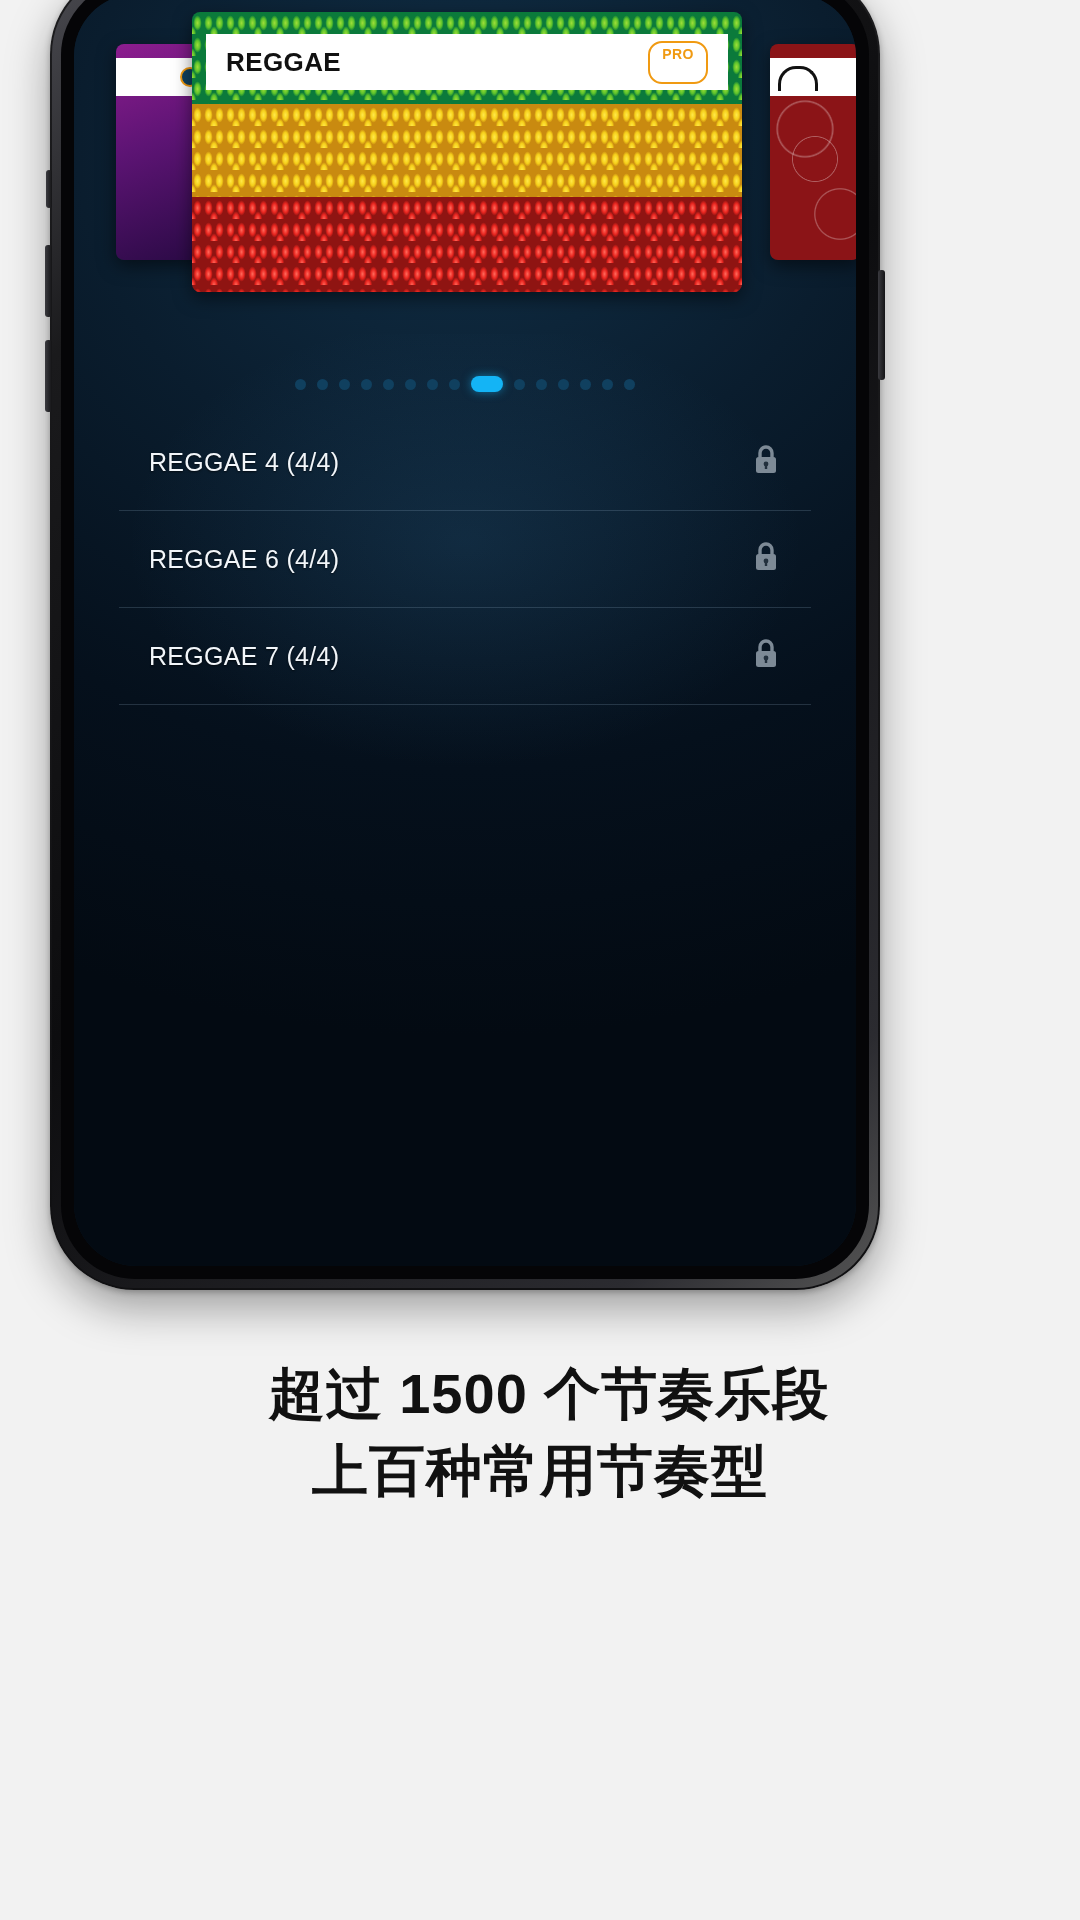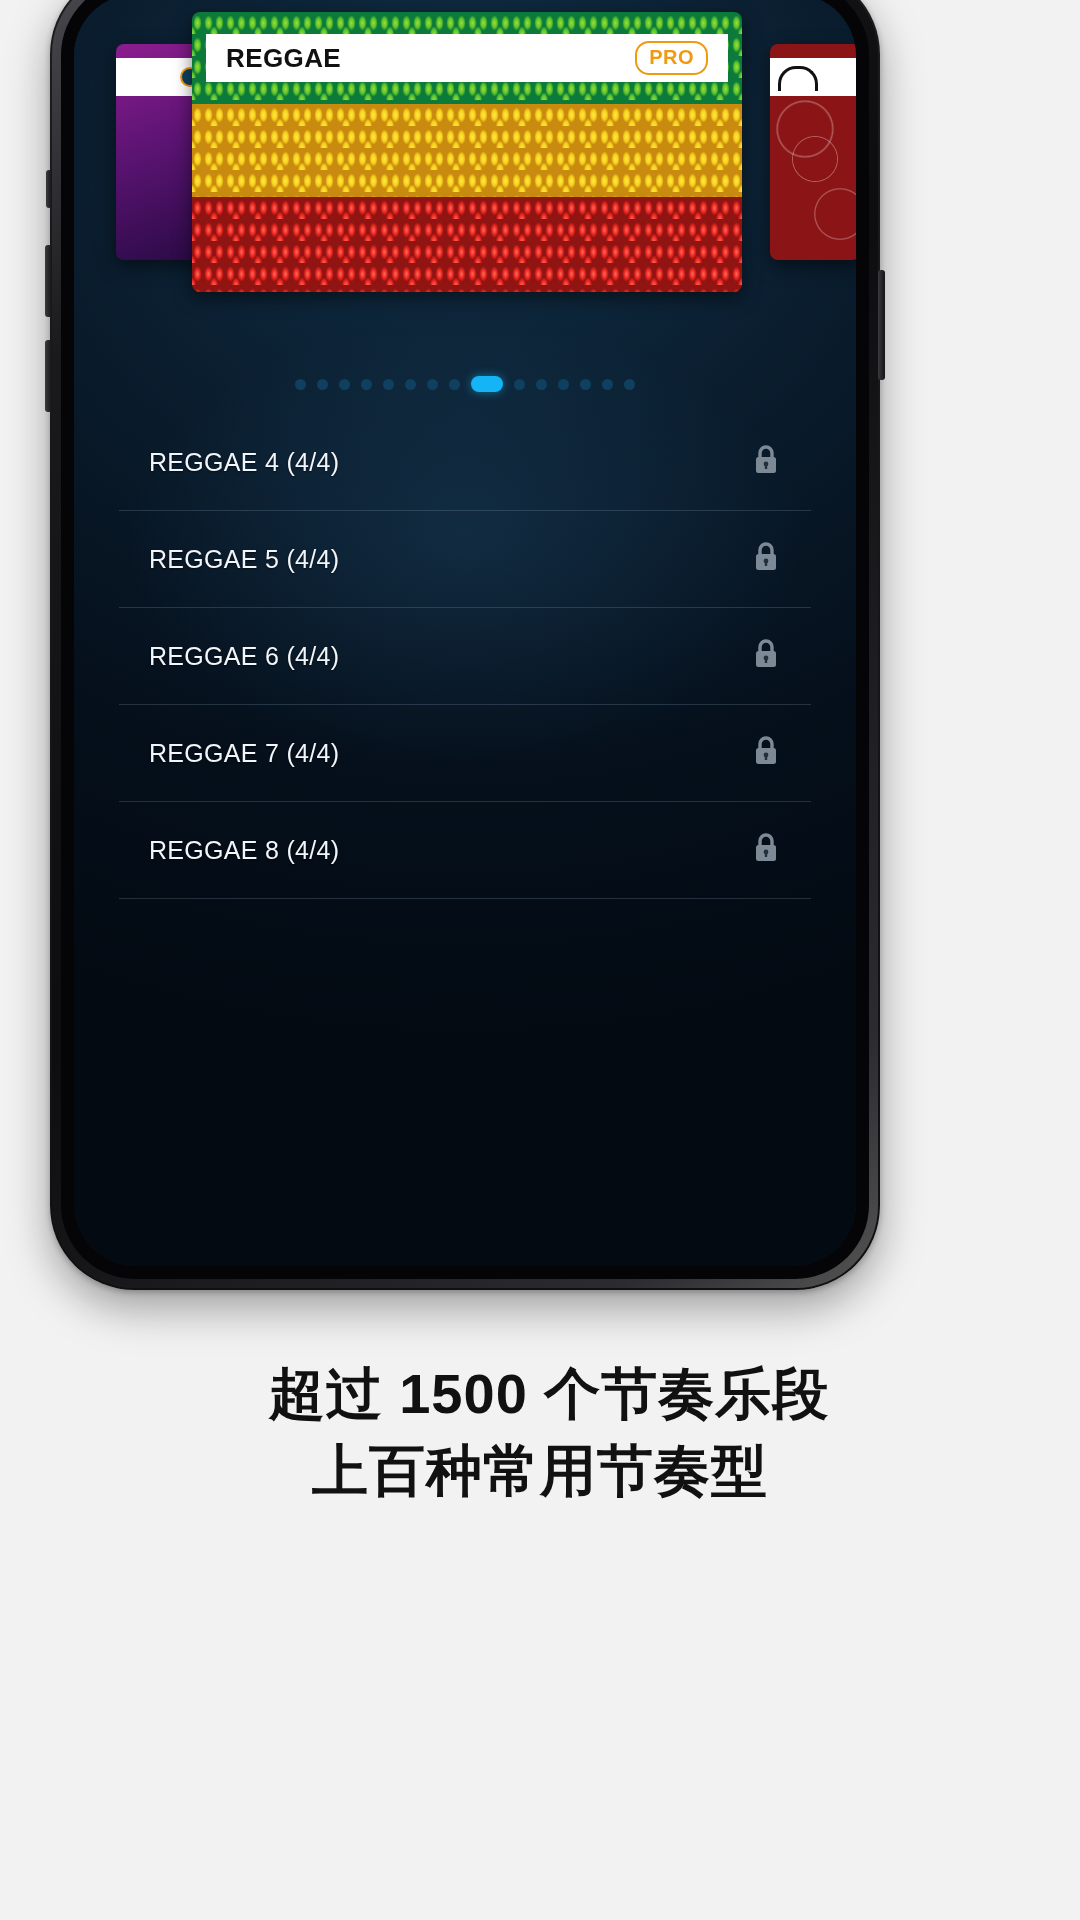--- a/index.html
+++ b/index.html
@@ -116,38 +116,38 @@
     background-color:#8f1412;
     background-image:
       radial-gradient(ellipse 6px 11px at 25% 50%, #ff6a5c 0%, #e8251f 42%, rgba(143,20,18,0) 70%),
       radial-gradient(ellipse 6px 11px at 75% 50%, #ff6a5c 0%, #e8251f 42%, rgba(143,20,18,0) 70%),
       radial-gradient(ellipse 6px 11px at 0% 100%, #ff6a5c 0%, #e8251f 42%, rgba(143,20,18,0) 70%),
       radial-gradient(ellipse 6px 11px at 100% 100%, #ff6a5c 0%, #e8251f 42%, rgba(143,20,18,0) 70%);
   }
 
   .title-band{
     position:absolute;
-    left:14px;right:14px;top:22px;height:48px;
+    left:14px;right:14px;top:22px;height:56px;
     background:#fff;
     display:flex;align-items:center;
     padding:0 20px;
     box-sizing:border-box;
     gap:8px;
   }
   .title-band .t{
     font-size:26px;font-weight:bold;color:#111;
     letter-spacing:.4px;
     flex:1;
   }
   .pro-badge{
     border:2px solid #f09a12;
     color:#f09a12;
     border-radius:14px;
-    font-size:20px;font-weight:bold;
-    padding:3px 12px 4px;
+    font-size:14px;font-weight:bold;
+    padding:3px 12px 20px;
     letter-spacing:.5px;
   }
 
   
   .side-purple{
     position:absolute;inset:0;
     background:linear-gradient(160deg,#8d1d8f 0%,#5d1474 45%,#2a0a45 100%);
   }
   .side-purple .sb{
     position:absolute;left:0;right:0;top:14px;height:38px;background:#fff;
@@ -288,55 +288,37 @@
           <div class="row">
             <div class="label">REGGAE 4 (4/4)</div>
             <span class="lock"><svg width="26" height="32" viewBox="0 0 26 32">
                 <path d="M7 13 V9 a6 6 0 0 1 12 0 v4" fill="none" stroke="#7d8a96" stroke-width="3.4"></path>
                 <rect x="3" y="13" width="20" height="16" rx="2.5" fill="#7d8a96"></rect>
                 <circle cx="13" cy="20" r="2.4" fill="#22303d"></circle>
                 <rect x="11.8" y="20" width="2.4" height="5" fill="#22303d"></rect>
               </svg></span>
           </div>
           <div class="row">
-            <div class="label">REGGAE 5 (4/4)</div>
-            <span class="lock"><svg width="26" height="32" viewBox="0 0 26 32">
-                <path d="M7 13 V9 a6 6 0 0 1 12 0 v4" fill="none" stroke="#7d8a96" stroke-width="3.4"></path>
-                <rect x="3" y="13" width="20" height="16" rx="2.5" fill="#7d8a96"></rect>
-                <circle cx="13" cy="20" r="2.4" fill="#22303d"></circle>
-                <rect x="11.8" y="20" width="2.4" height="5" fill="#22303d"></rect>
-              </svg></span>
-          </div>
-          <div class="row">
             <div class="label">REGGAE 6 (4/4)</div>
             <span class="lock"><svg width="26" height="32" viewBox="0 0 26 32">
                 <path d="M7 13 V9 a6 6 0 0 1 12 0 v4" fill="none" stroke="#7d8a96" stroke-width="3.4"></path>
                 <rect x="3" y="13" width="20" height="16" rx="2.5" fill="#7d8a96"></rect>
                 <circle cx="13" cy="20" r="2.4" fill="#22303d"></circle>
                 <rect x="11.8" y="20" width="2.4" height="5" fill="#22303d"></rect>
               </svg></span>
           </div>
           <div class="row">
             <div class="label">REGGAE 7 (4/4)</div>
             <span class="lock"><svg width="26" height="32" viewBox="0 0 26 32">
                 <path d="M7 13 V9 a6 6 0 0 1 12 0 v4" fill="none" stroke="#7d8a96" stroke-width="3.4"></path>
                 <rect x="3" y="13" width="20" height="16" rx="2.5" fill="#7d8a96"></rect>
                 <circle cx="13" cy="20" r="2.4" fill="#22303d"></circle>
                 <rect x="11.8" y="20" width="2.4" height="5" fill="#22303d"></rect>
               </svg></span>
           </div>
-          <div class="row">
-            <div class="label">REGGAE 8 (4/4)</div>
-            <span class="lock"><svg width="26" height="32" viewBox="0 0 26 32">
-                <path d="M7 13 V9 a6 6 0 0 1 12 0 v4" fill="none" stroke="#7d8a96" stroke-width="3.4"></path>
-                <rect x="3" y="13" width="20" height="16" rx="2.5" fill="#7d8a96"></rect>
-                <circle cx="13" cy="20" r="2.4" fill="#22303d"></circle>
-                <rect x="11.8" y="20" width="2.4" height="5" fill="#22303d"></rect>
-              </svg></span>
-          </div>
         </div>
 
     </div>
   </div>
 </div>
 
 <div class="caption">
   <div class="l1">超过 1500 个节奏乐段</div>
   <div class="l2">上百种常用节奏型</div>
 </div>

